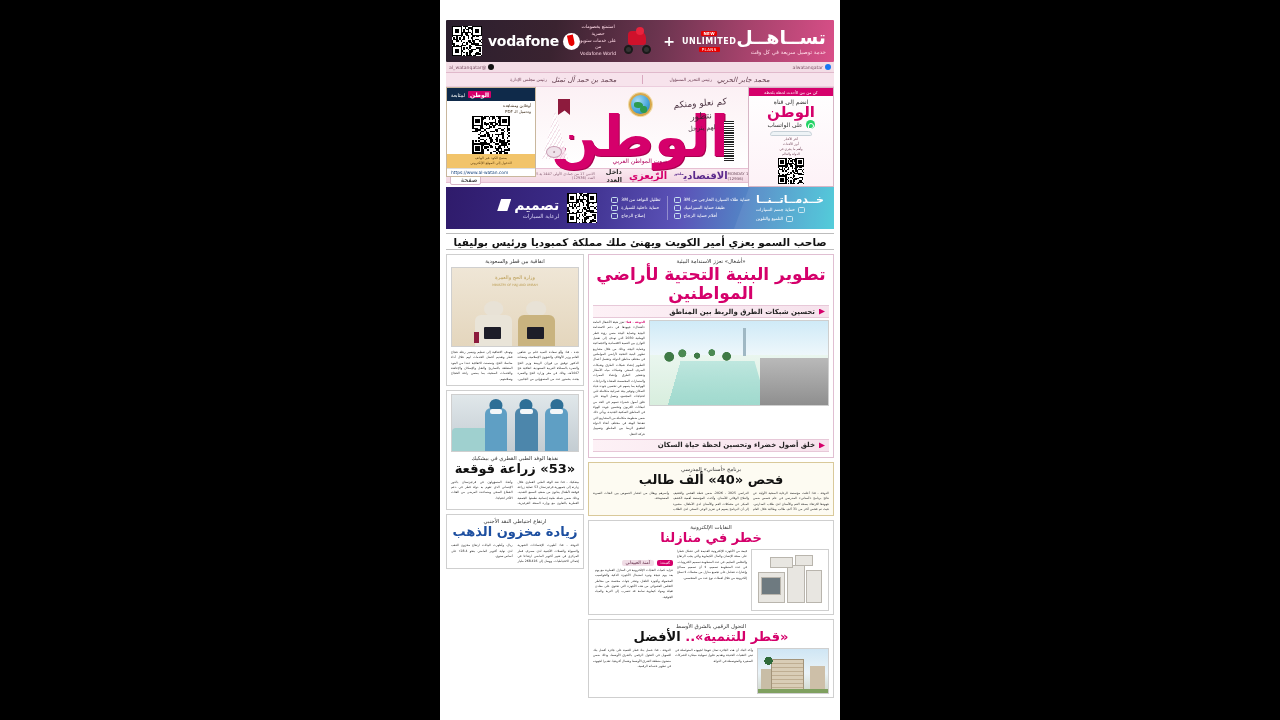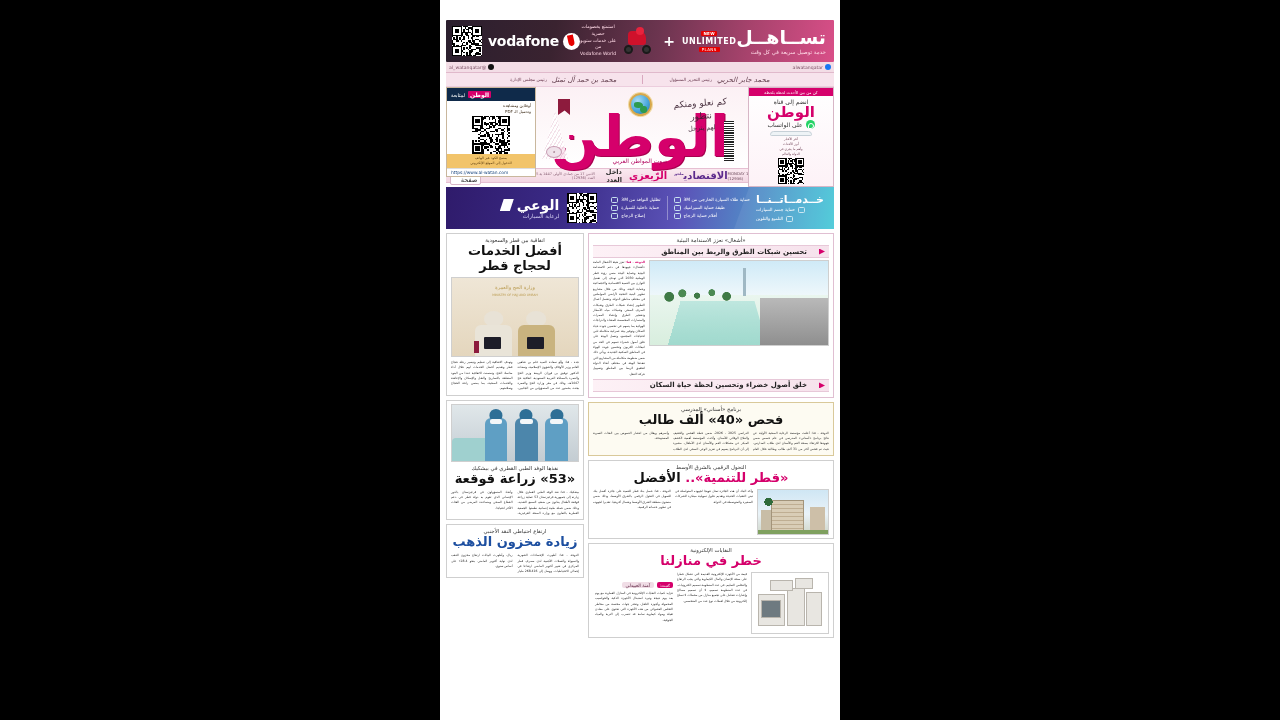--- a/index.html
+++ b/index.html
@@ -224,21 +224,21 @@
     font-size: 17px; font-weight: 700; color: #d5006b; text-align: center;
     line-height: 1.12; letter-spacing: -.4px;
   }
   .hl-sub {
     font-size: 13px; font-weight: 700; color: #111; text-align: center; line-height: 1.15;
   }
   .hl-pink { color: #d5006b; }
   .hl-blue { color: #1d4fa0; }
 
   .subbar {
-    display: flex; align-items: center; justify-content: flex-start; gap: 12px;
+    display: flex; align-items: center; justify-content: flex-start; gap: 4px;
     background: linear-gradient(90deg,#fdf1f6,#f6e2ec); border-top: 1px solid #e7c8d8; border-bottom: 1px solid #e7c8d8;
     padding: 1.5px 4px; margin: 2px 0;
   }
   .subbar .sq { width: 6px; height: 6px; background: #d5006b; flex: none; clip-path: polygon(0 0,100% 50%,0 100%); }
   .subbar .t { font-size: 7px; font-weight: 700; color: #222; }
 
   .article-flow { display: flex; gap: 4px; }
   .photo {
     border: 1px solid #cfcfcf; position: relative; overflow: hidden; flex: none;
   }
@@ -1514,34 +1514,38 @@
           <div class="cell" style="position: absolute; left: 14.2857px; top: 28.5714px; width: 1.42857px; height: 1.42857px; background: rgb(0, 0, 0);"></div>
           <div class="cell" style="position: absolute; left: 15.7143px; top: 28.5714px; width: 1.42857px; height: 1.42857px; background: rgb(0, 0, 0);"></div>
           <div class="cell" style="position: absolute; left: 17.1429px; top: 28.5714px; width: 1.42857px; height: 1.42857px; background: rgb(0, 0, 0);"></div>
           <div class="cell" style="position: absolute; left: 18.5714px; top: 28.5714px; width: 1.42857px; height: 1.42857px; background: rgb(0, 0, 0);"></div>
           <div class="cell" style="position: absolute; left: 21.4286px; top: 28.5714px; width: 1.42857px; height: 1.42857px; background: rgb(0, 0, 0);"></div>
           <div class="cell" style="position: absolute; left: 22.8571px; top: 28.5714px; width: 1.42857px; height: 1.42857px; background: rgb(0, 0, 0);"></div>
           <div class="cell" style="position: absolute; left: 28.5714px; top: 28.5714px; width: 1.42857px; height: 1.42857px; background: rgb(0, 0, 0);"></div>
         </div>
       <div class="mt-brand">
         <div class="row">
-          <span class="nm">الوعي</span>
+          <span class="nm">تصميم</span>
           <span class="mt-slash"></span>
         </div>
         <span class="sub">لرعاية السيارات</span>
       </div>
     </div>
 
+    <div class="lead-bar">
+      <span class="txt">صاحب السمو يعزي أمير الكويت ويهنئ ملك مملكة كمبوديا ورئيس بوليفيا</span>
+    </div>
 
     <div class="grid">
 
       <div class="col-left">
 
         <div class="box pink">
           <div class="kicker">«أشغال» تعزز الاستدامة البيئية</div>
+          <div class="hl-main">تطوير البنية التحتية لأراضي المواطنين</div>
 
           <div class="subbar">
             <span class="sq"></span>
             <span class="t">تحسين شبكات الطرق والربط بين المناطق</span>
           </div>
 
           <div class="article-flow">
             <div class="photo ph-road" style="width:180px;height:86px">
               <div class="sky"></div>
                 <div class="tower"></div>
@@ -1556,20 +1560,45 @@
           <div class="subbar">
             <span class="sq"></span>
             <span class="t">خلق أصول خضراء وتحسين لحظة حياة السكان</span>
           </div>
         </div>
 
         <div class="box gold">
           <div class="kicker">برنامج «أسناني» المدرسي</div>
           <div class="hl-sub">فحص «40» ألف طالب</div>
           <div class="body-col three" style="margin-top:3px">الدوحة - قنا: أعلنت مؤسسة الرعاية الصحية الأولية عن نتائج برنامج «أسناني» المدرسي في عام خصص ضمن جهودها للارتقاء بصحة الفم والأسنان لدى طلاب المدارس، حيث تم فحص أكثر من 31 ألف طالب وطالبة خلال العام الدراسي 2025 - 2026، ضمن خطة الفحص والتثقيف والعلاج الوقائي للأسنان. وأكدت المؤسسة أهمية الكشف المبكر عن مشكلات الفم والأسنان لدى الأطفال، مشيرة إلى أن البرنامج يسهم في تعزيز الوعي الصحي لدى الطلاب وأسرهم ويقلل من انتشار التسوس بين الفئات العمرية المستهدفة.</div>
+        </div>
+
+        <div class="box plain">
+          <div class="kicker">النفايات الإلكترونية</div>
+          <div class="hl-sub hl-pink">خطر في منازلنا</div>
+          <div class="article-flow" style="margin-top:3px">
+            <div class="photo ph-ewaste" style="width:78px;height:62px">
+              <div class="stack">
+                <div class="m" style="left:2%;top:34%;width:40%;height:60%"></div>
+                <div class="m scr2" style="left:6%;top:44%;width:30%;height:34%"></div>
+                <div class="m" style="left:46%;top:22%;width:26%;height:72%"></div>
+                <div class="m" style="left:74%;top:30%;width:24%;height:64%"></div>
+                <div class="m" style="left:20%;top:6%;width:34%;height:22%"></div>
+                <div class="m" style="left:58%;top:2%;width:26%;height:22%"></div>
+              </div>
+            </div>
+            <div class="body-col" style="width:70px">قيمة من الأجهزة الإلكترونية القديمة التي تشكل خطرا على صحة الإنسان والمال الكيماوية والتي يجب الرتفاع والتخلص السليم، في عدد المنظومة تصميم الكترونيات. في عدة المنظومة تصميم، لا أن تصميم مصالح وإشارات تتعامل على تجميع منازل من محطات لا تصلح إلكترونية من خلال لقطات نوع عدد من المتخصص.</div>
+            <div style="width:78px">
+              <div class="byline">
+                <span class="tag">كتبت:</span>
+                <span class="nm">آمنة العبيدلي</span>
+              </div>
+              <div class="body-col">تتزايد كميات النفايات الإلكترونية في المنازل القطرية مع يوم بعد يوم نتيجة وتيرة استبدال الأجهزة الذكية والحواسيب المحمولة وأجهزة التلفاز، وتحذر جهات مختصة من مخاطر التخلص العشوائي من هذه الأجهزة التي تحتوي على معادن ثقيلة ومواد كيماوية سامة قد تتسرب إلى التربة والمياه الجوفية.</div>
+            </div>
+          </div>
         </div>
 
         <div class="box plain">
           <div class="kicker">التحول الرقمي بالشرق الأوسط</div>
           <div class="hl-sub">
             <span class="hl-pink">«قطر للتنمية»..</span>
             <span>الأفضل</span>
           </div>
           <div class="article-flow" style="margin-top:3px">
             <div class="photo ph-bldg" style="width:72px;height:46px">
@@ -1577,52 +1606,26 @@
                 <div class="b1"></div>
                 <div class="b3"></div>
                 <div class="grass"></div>
                 <div class="palm"></div>
             </div>
             <div class="body-col" style="width:78px">وأكد البنك أن هذه الجائزة تمثل تتويجا لجهوده المتواصلة في تبني التقنيات الحديثة وتقديم حلول تمويلية مبتكرة للشركات الصغيرة والمتوسطة في الدولة.</div>
             <div class="body-col" style="width:78px">الدوحة - قنا: حصل بنك قطر للتنمية على جائزة أفضل بنك للتمويل في التحول الرقمي بالشرق الأوسط، وذلك ضمن مستوى منطقة الشرق الأوسط وشمال أفريقيا، تقديرا لجهوده في تطوير خدماته الرقمية.</div>
           </div>
         </div>
 
-        <div class="box plain">
-          <div class="kicker">النفايات الإلكترونية</div>
-          <div class="hl-sub hl-pink">خطر في منازلنا</div>
-          <div class="article-flow" style="margin-top:3px">
-            <div class="photo ph-ewaste" style="width:78px;height:62px">
-              <div class="stack">
-                <div class="m" style="left:2%;top:34%;width:40%;height:60%"></div>
-                <div class="m scr2" style="left:6%;top:44%;width:30%;height:34%"></div>
-                <div class="m" style="left:46%;top:22%;width:26%;height:72%"></div>
-                <div class="m" style="left:74%;top:30%;width:24%;height:64%"></div>
-                <div class="m" style="left:20%;top:6%;width:34%;height:22%"></div>
-                <div class="m" style="left:58%;top:2%;width:26%;height:22%"></div>
-              </div>
-            </div>
-            <div class="body-col" style="width:70px">قيمة من الأجهزة الإلكترونية القديمة التي تشكل خطرا على صحة الإنسان والمال الكيماوية والتي يجب الرتفاع والتخلص السليم، في عدد المنظومة تصميم الكترونيات. في عدة المنظومة تصميم، لا أن تصميم مصالح وإشارات تتعامل على تجميع منازل من محطات لا تصلح إلكترونية من خلال لقطات نوع عدد من المتخصص.</div>
-            <div style="width:78px">
-              <div class="byline">
-                <span class="tag">كتبت:</span>
-                <span class="nm">آمنة العبيدلي</span>
-              </div>
-              <div class="body-col">تتزايد كميات النفايات الإلكترونية في المنازل القطرية مع يوم بعد يوم نتيجة وتيرة استبدال الأجهزة الذكية والحواسيب المحمولة وأجهزة التلفاز، وتحذر جهات مختصة من مخاطر التخلص العشوائي من هذه الأجهزة التي تحتوي على معادن ثقيلة ومواد كيماوية سامة قد تتسرب إلى التربة والمياه الجوفية.</div>
-            </div>
-          </div>
-        </div>
-
       </div>
 
       <div class="col-right">
 
         <div class="box plain">
           <div class="kicker">اتفاقية بين قطر والسعودية</div>
-          <div class="hl-sub">أفضل الخدمات لحجاج قطر</div>
           <div class="photo ph-sign" style="width:100%;height:80px;margin-top:3px">
             <div class="backdrop"></div>
             <div class="logo">وزارة الحج والعمرة<br><span style="font-size:3px">MINISTRY OF HAJJ AND UMRAH</span></div>
             <div class="p1">
               <div class="head"></div>
                 <div class="body"></div>
                 <div class="doc"></div>
                 <div class="flag"></div>
             </div>
             <div class="p2">

